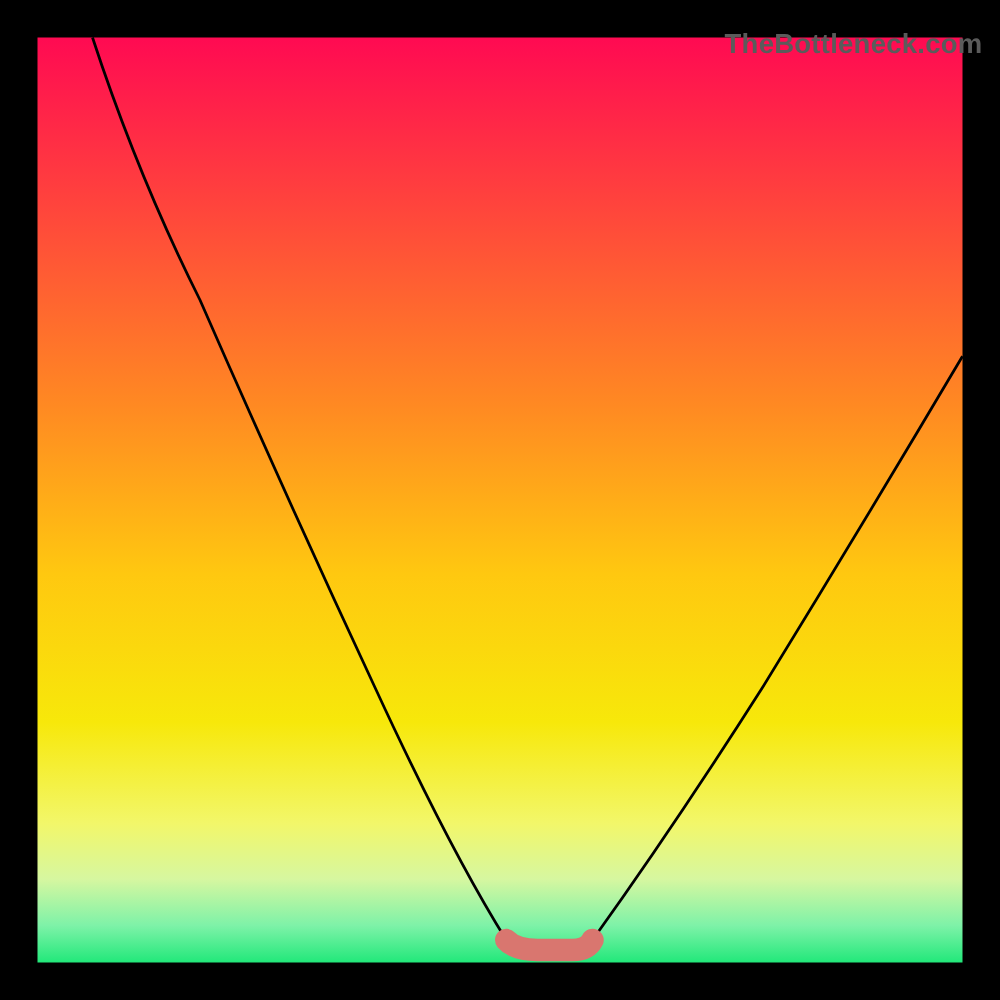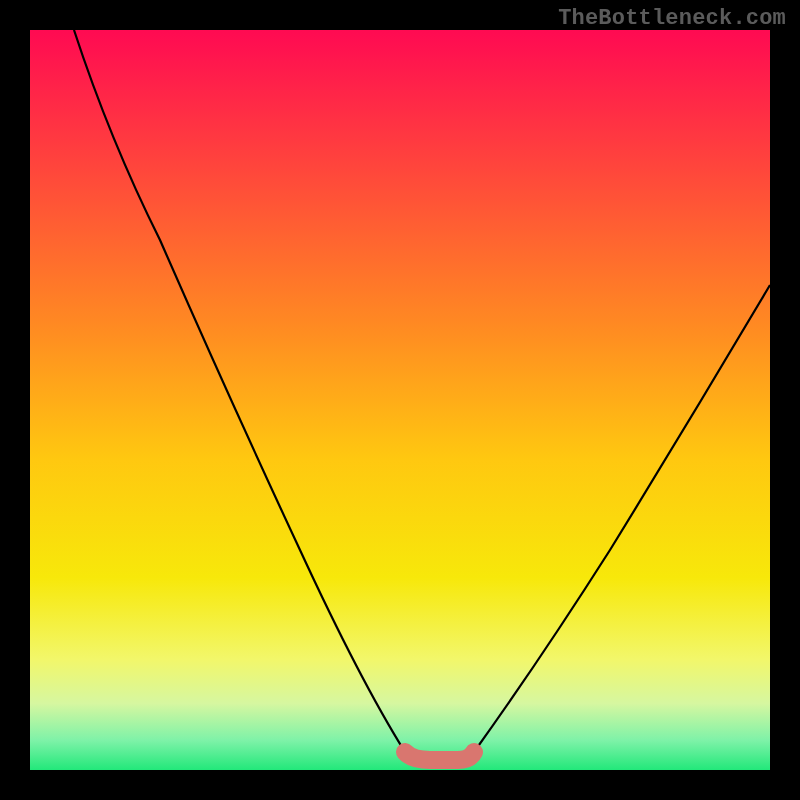--- a/index.html
+++ b/index.html
@@ -5,23 +5,23 @@
   html, body {
     margin: 0;
     padding: 0;
     width: 800px;
     height: 800px;
     background: #000000;
     overflow: hidden;
   }
   .watermark {
     position: absolute;
-    top: 6px;
+    top: 22px;
     right: 14px;
-    font-family: Liberation Mono, monospace;
+    font-family: Liberation Sans, sans-serif;
     font-size: 22px;
     font-weight: 600;
     color: #5b5b5b;
     z-index: 10;
     letter-spacing: 0.2px;
   }
   svg {
     display: block;
     position: absolute;
     top: 0;

